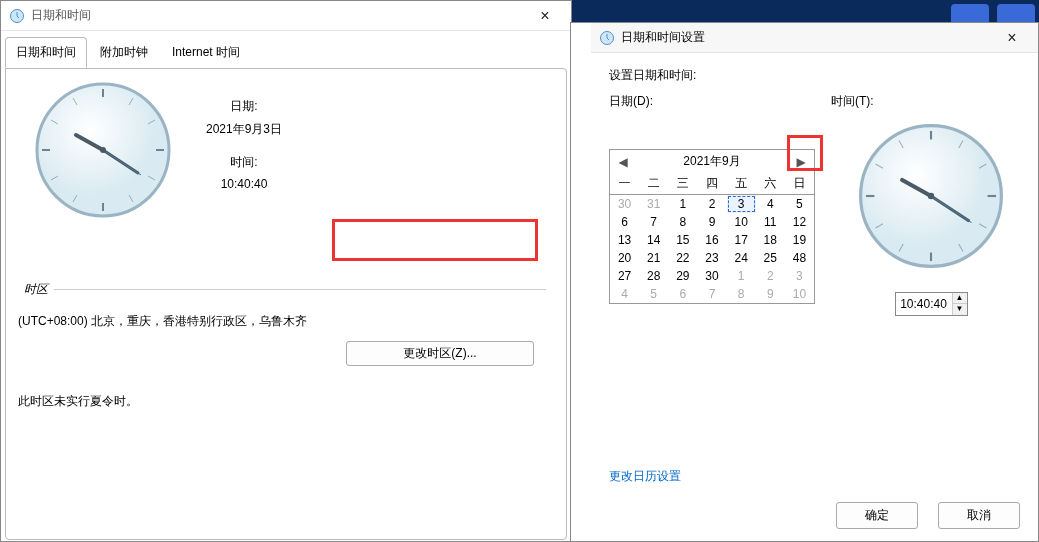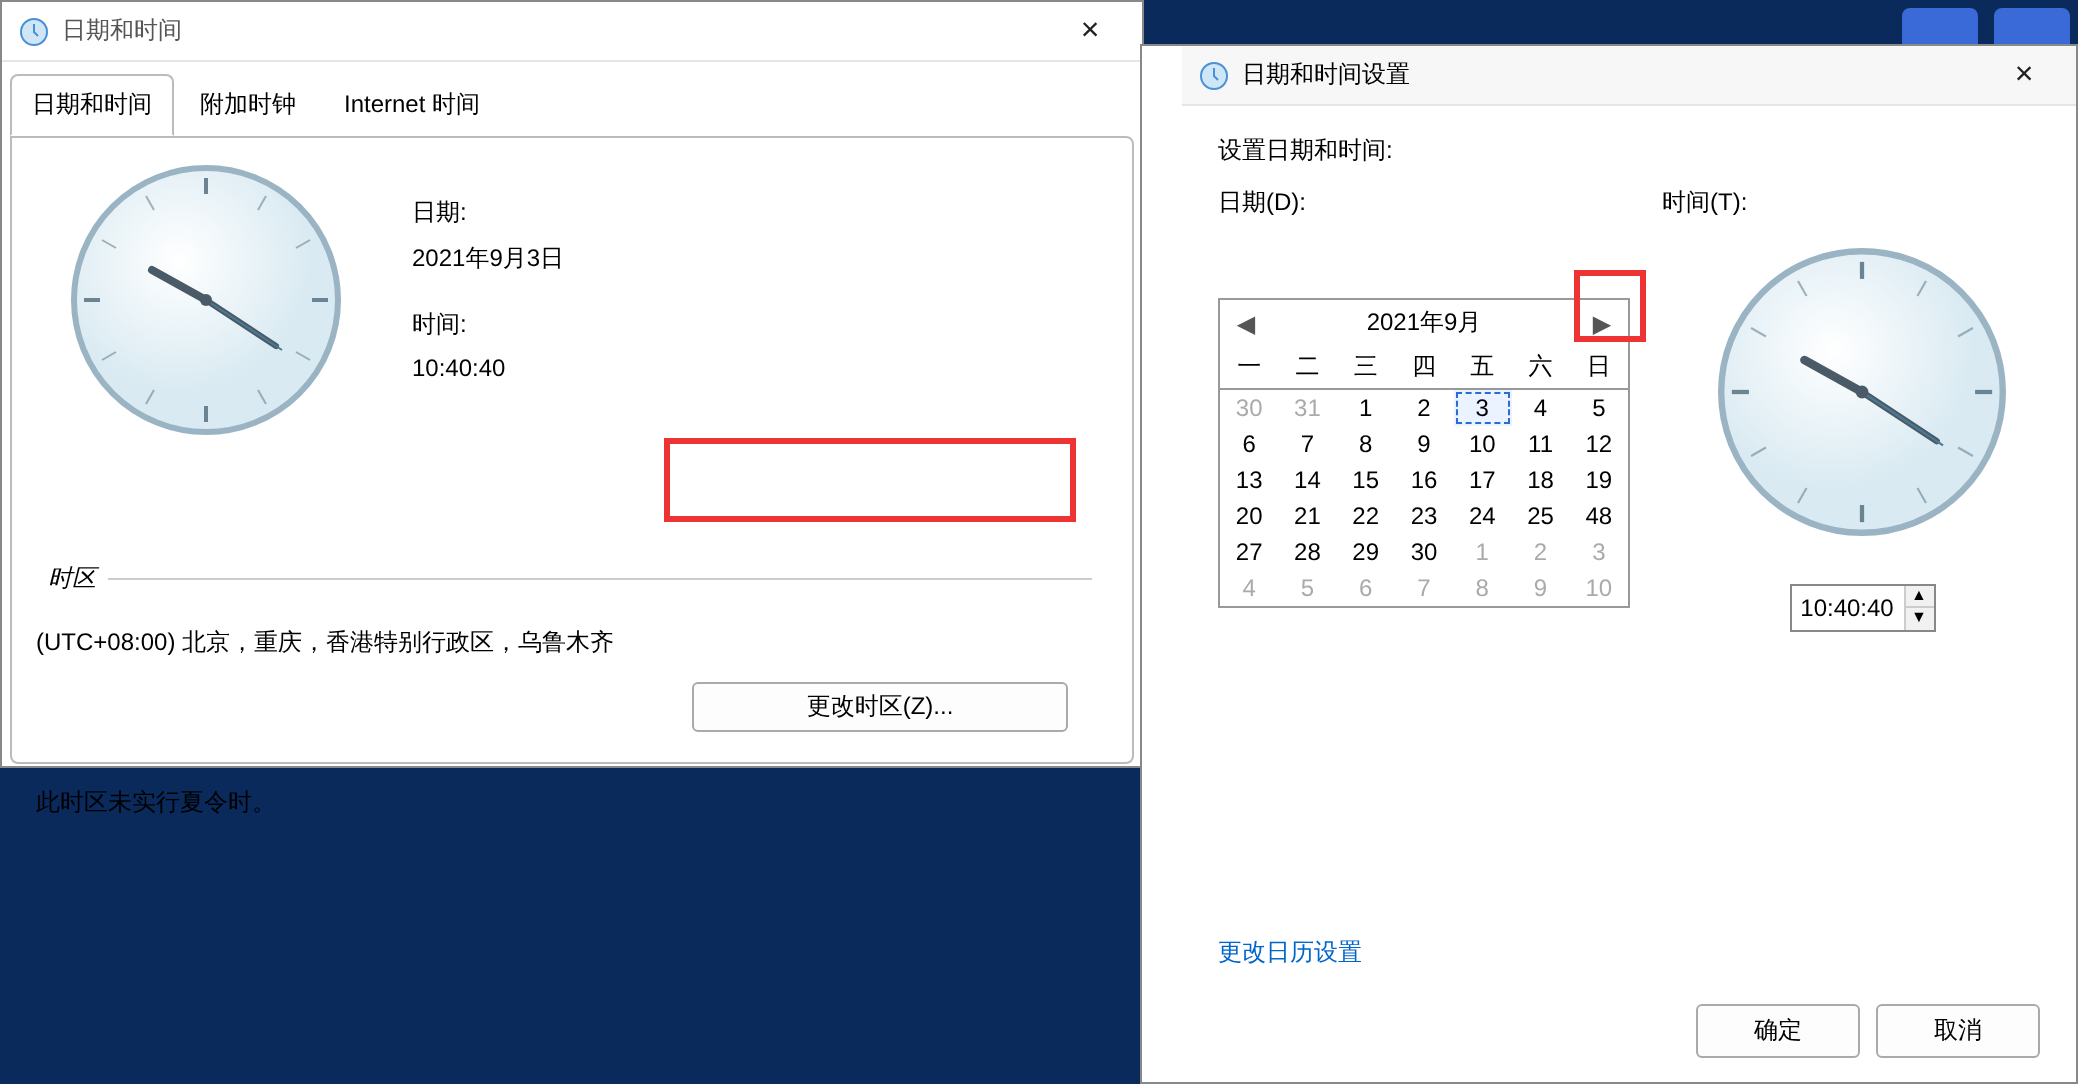--- a/index.html
+++ b/index.html
@@ -8,21 +8,21 @@
   .titlebar { height:30px; display:flex; align-items:center; padding:0 8px; background:#f7f7f7; border-bottom:1px solid #e5e5e5;}
   .titlebar .title-icon { width:16px; height:16px; margin-right:6px;}
   .titlebar .title { flex:1; color:#555;}
   .titlebar .close { width:36px; text-align:center; color:#222; cursor:pointer; font-size:16px;}
   
   .tabs-row { display:flex; gap:2px; margin:6px 4px 0 4px;}
   .tab { padding:6px 10px; border:1px solid transparent; cursor:pointer;}
   .tab.active { border:1px solid #bbb; border-bottom:1px solid #fff; border-radius:4px 4px 0 0; background:#fff;}
   .pane { border:1px solid #bbb; margin:0 4px 4px 4px; padding:16px 18px 18px 18px; position:relative; height:calc(100% - 68px); border-radius:4px;}
   .clock-svg { position:absolute; top:6px; left:22px;}
-  .dt-block { position:absolute; left:200px; top:26px; line-height:1.9;}
+  .dt-block { position:absolute; left:200px; top:26px; line-height:1.9;text-align:center;}
   .btn { display:inline-flex; align-items:center; justify-content:center; padding:3px 16px; background:#fdfdfd; border:1px solid #aaa; border-radius:3px; cursor:pointer; min-height:24px;}
   .red-box { position:absolute; border:3px solid #e33; pointer-events:none;}
   .shield { width:14px; height:14px; margin-right:6px;}
   .section-head { position:absolute; left:18px; display:flex; align-items:center; width:522px;}
   .section-head .rule { flex:1; height:1px; background:#ccc; margin-left:6px;}
   
   .rcontent { padding:14px 18px 14px 18px; position:relative; height:calc(100% - 30px);}
   .cal { border:1px solid #999; width:206px; position:absolute; top:56px; left:0;}
   .cal-head { display:flex; align-items:center; justify-content:space-between; padding:3px 6px;}
   .cal-arrow { cursor:pointer; color:#555; font-size:12px; width:14px; text-align:center;}
@@ -31,32 +31,32 @@
   .cal-dow { border-bottom:1px solid #999; padding:2px 0;}
   .cal-cell { padding:2px 0; cursor:pointer; position:relative;}
   .cal-cell.out { color:#aaa;}
   .cal-cell.sel { outline:1px dashed #2a6cd6; outline-offset:-2px; background:#eaf3ff;}
   .spin { display:flex; align-items:center; border:1px solid #888; height:24px;}
   .spin input { border:none; width:56px; text-align:center; font-size:12px; height:20px;}
   .spins { display:flex; flex-direction:column; border-left:1px solid #ccc;}
   .spins div { width:14px; height:11px; line-height:9px; text-align:center; font-size:8px; background:#f1f1f1; cursor:pointer;}
   .spins div:first-child{ border-bottom:1px solid #ccc;}
   .link { color:#0066cc; cursor:pointer;}
-  .btn-row { position:absolute; bottom:12px; right:18px; display:flex; gap:8px;}
+  .btn-row { position:absolute; bottom:12px; right:18px; display:flex; gap:20px;}
   .big-btn { padding:4px 28px; border:1px solid #aaa; border-radius:3px; background:#fdfdfd; cursor:pointer;}
 </style>
 </head>
 <body>
 
 <svg width="110" height="40" style="position:absolute; right:-10px; top:-4px;">
   <rect x="12" y="8" width="38" height="26" rx="4" fill="#3a6ad8"></rect>
   <rect x="58" y="8" width="38" height="26" rx="4" fill="#3a6ad8"></rect>
 </svg>
 
-<div class="win" style="left:0; top:0; width:572px; height:384px;">
+<div class="win" style="left:0; top:0; width:572px; height:542px;">
   <div class="titlebar" style="background:#fff;">
     <svg class="title-icon" viewBox="0 0 16 16">
         <circle cx="8" cy="8" r="6.5" fill="#cfe6f7" stroke="#4a90d9"></circle>
         <path d="M8 4v4l2 2" stroke="#4a90d9" stroke-width="1" fill="none"></path>
       </svg>
     <span class="title">日期和时间</span>
     <span class="close">×</span>
   </div>
   <div class="tabs-row">
     <div class="tab active">日期和时间</div>

